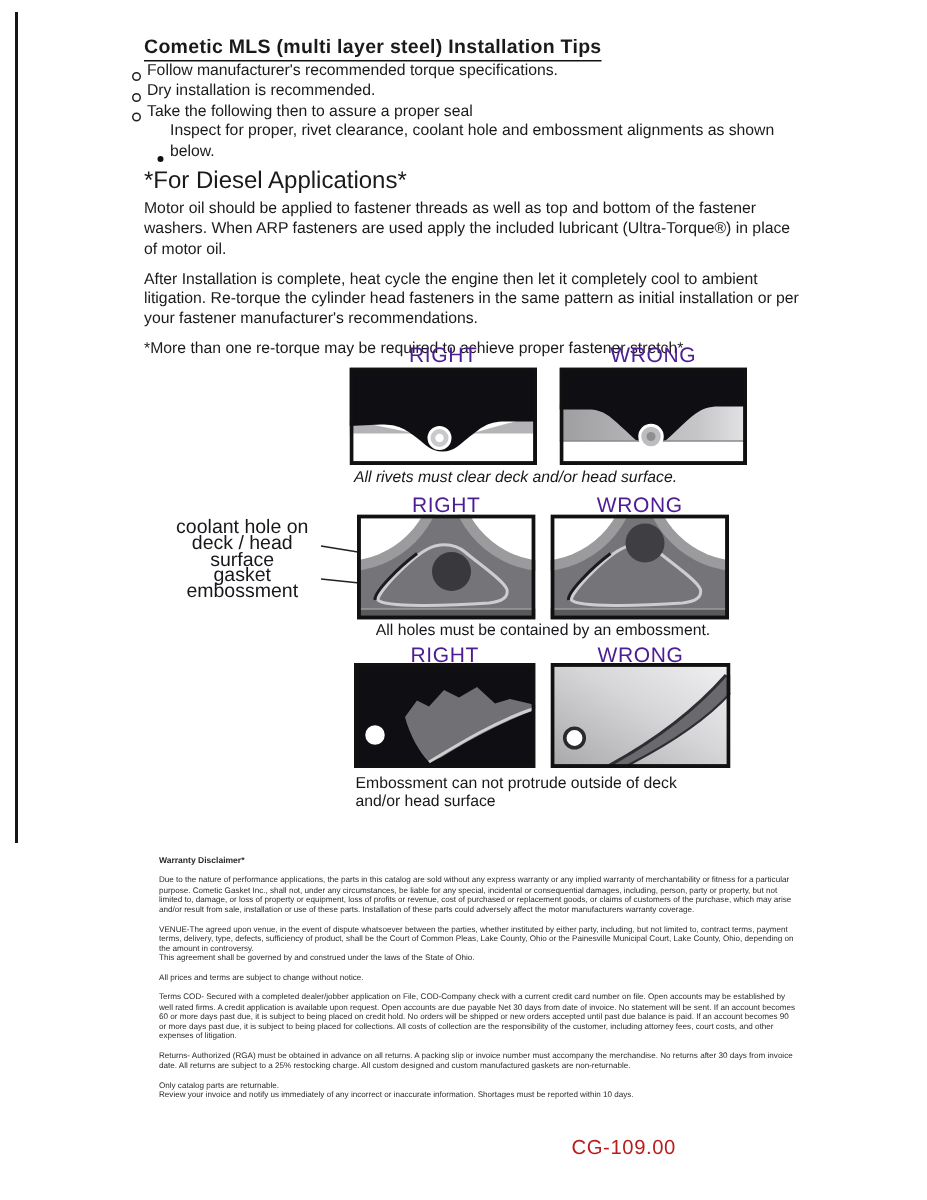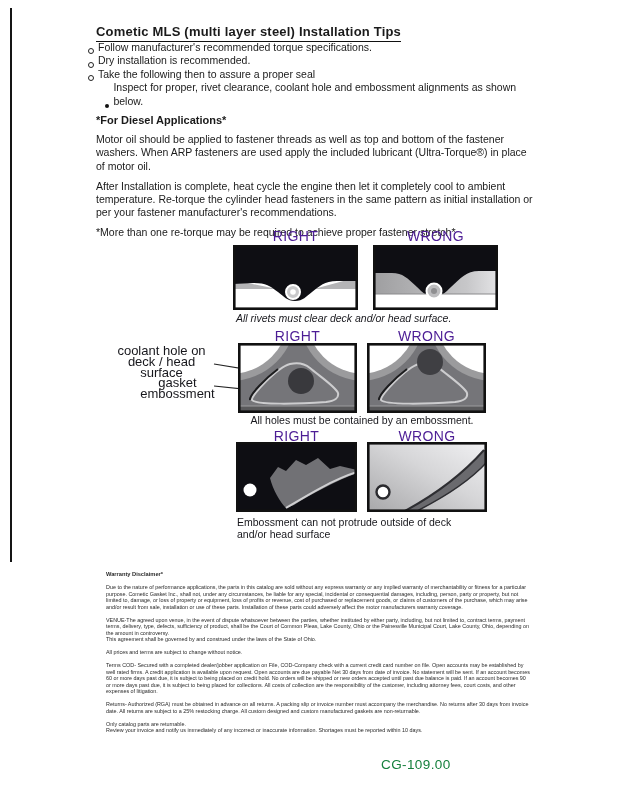--- a/index.html
+++ b/index.html
@@ -10,31 +10,31 @@
   .title{font-size:13px;font-weight:bold;letter-spacing:.2px;
          border-bottom:1.6px solid #111;padding-bottom:2px;display:inline-block;}
   .tips{font-size:10.5px;line-height:13.4px;}
   .tip-row{display:flex;align-items:flex-end;}
   .obullet{width:4px;height:4px;border:1.1px solid #222;border-radius:50%;
            margin:4px 4px 0 0;flex:none;}
   .fbullet{width:4.4px;height:4.4px;background:#111;border-radius:50%;
            margin:4px 4px 0 0;flex:none;}
   .sub{margin-left:17px;}
   .diesel{width:437px;font-size:10.5px;line-height:13.2px;}
-  .diesel h2{font-size:11px;font-weight:bold;margin:0 0 6px 0;}
+  .diesel h2{font-size:16px;font-weight:normal;margin:0 0 6px 0;}
   .diesel p{margin:0 0 7px 0;}
   .dlabel{font-size:14px;letter-spacing:.4px;text-align:center;color:#4c1d95;font-weight:500;}
   .caption{font-size:10.5px;line-height:12px;color:#17171c;}
   .caption.centered{text-align:center;}
   .ptr-label{font-size:13px;line-height:11px;text-align:center;color:#17171c;}
   .panel{display:block;}
   .warranty{width:425px;font-size:5.4px;line-height:6.6px;color:#2a2a2a;}
   .warranty h3{font-size:5.7px;font-weight:bold;margin:0 0 6.5px 0;}
   .warranty p{margin:0 0 6.2px 0;white-space:pre-line;}
-  .footer-code{font-size:13.5px;letter-spacing:.4px;color:#15803d;}
+  .footer-code{font-size:13.5px;letter-spacing:.4px;color:#b91c1c;}
 </style>
 </head>
 <body>
 
 <div class="page">
 
   <div class="edge-rule"></div>
 
   <div class="abs" style="left:96px;top:22px;">
     <span class="title">Cometic MLS (multi layer steel) Installation Tips</span>
@@ -55,21 +55,21 @@
     </div>
     <div class="tip-row sub">
       <span class="fbullet"></span>
       <span>Inspect for proper, rivet clearance, coolant hole and embossment alignments as shown below.</span>
     </div>
   </div>
 
   <div class="abs diesel" style="left:96px;top:114px;">
     <h2>*For Diesel Applications*</h2>
     <p>Motor oil should be applied to fastener threads as well as top and bottom of the fastener washers. When ARP fasteners are used apply the included lubricant (Ultra-Torque®) in place of motor oil.</p>
-    <p>After Installation is complete, heat cycle the engine then let it completely cool to ambient temperature. Re-torque the cylinder head fasteners in the same pattern as initial installation or per your fastener manufacturer's recommendations.</p>
+    <p>After Installation is complete, heat cycle the engine then let it completely cool to ambient litigation. Re-torque the cylinder head fasteners in the same pattern as initial installation or per your fastener manufacturer's recommendations.</p>
     <p>*More than one re-torque may be required to achieve proper fastener stretch*</p>
   </div>
 
   <div class="abs dlabel" style="left:233px;top:228px;width:125px;">RIGHT</div>
   <div class="abs dlabel" style="left:373px;top:228px;width:125px;">WRONG</div>
 
   <svg class="abs panel" style="left:233px;top:245px;" width="125" height="65" viewBox="0 0 125 65">
     <rect x="0" y="0" width="125" height="65" fill="#ffffff"></rect>
     <polygon points="0,35 44,44 0,44" fill="#b4b4b6"></polygon>
     <polygon points="125,32 81,44 125,44" fill="#b4b4b6"></polygon>
@@ -99,21 +99,21 @@
 
   <div class="abs caption" style="left:236px;top:312px;font-style:italic;">All rivets must clear deck and/or head surface.</div>
 
   <div class="abs dlabel" style="left:238px;top:328px;width:119px;">RIGHT</div>
   <div class="abs dlabel" style="left:367px;top:328px;width:119px;">WRONG</div>
 
   <div class="abs ptr-label" style="left:110px;top:345px;width:103px;">
     <div>coolant hole on</div>
     <div>deck / head surface</div>
   </div>
-  <div class="abs ptr-label" style="left:126px;top:377px;width:103px;">gasket embossment</div>
+  <div class="abs ptr-label" style="left:110px;top:377px;width:103px;">gasket embossment</div>
 
   <svg class="abs" style="left:110px;top:340px;" width="260" height="62" viewBox="0 0 260 62">
     <line x1="104" y1="24" x2="190" y2="38" stroke="#222" stroke-width="1.1"></line>
     <line x1="104" y1="46" x2="152" y2="51" stroke="#222" stroke-width="1.1"></line>
   </svg>
 
   <svg class="abs panel" style="left:238px;top:343px;" width="119" height="70" viewBox="0 0 119 70">
     <rect x="0" y="0" width="119" height="70" fill="#757579"></rect>
     <circle cx="-8" cy="-28" r="66" fill="#9b9b9d"></circle>
     <circle cx="-8" cy="-28" r="59" fill="#ffffff"></circle>

